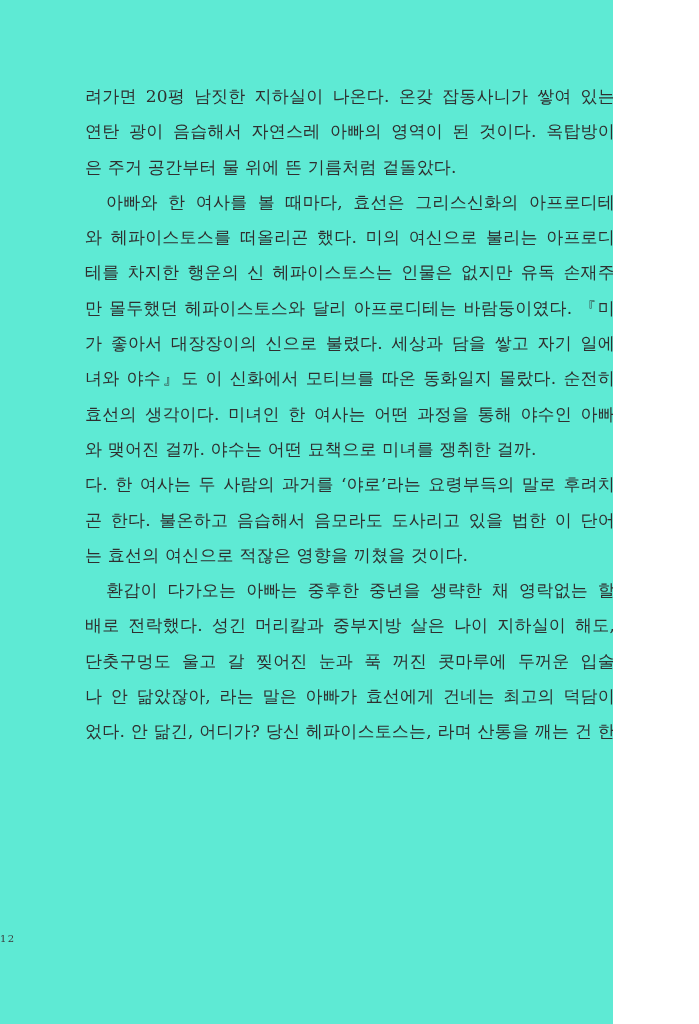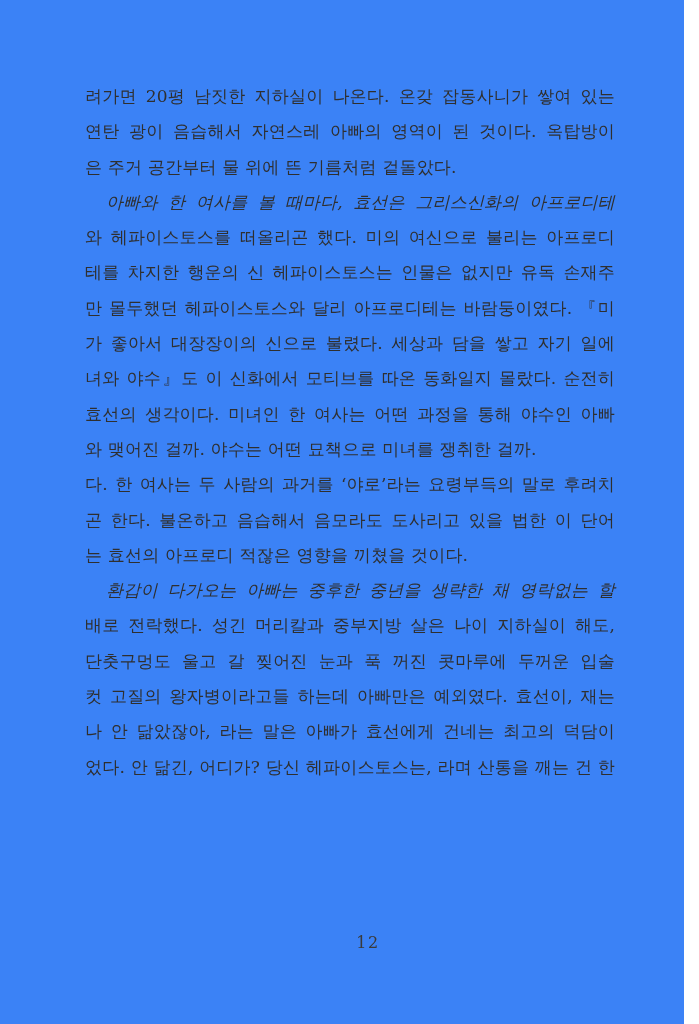--- a/index.html
+++ b/index.html
@@ -4,23 +4,23 @@
 <style>
   * { margin: 0; padding: 0; box-sizing: border-box; }
   html, body {
     width: 699px;
     height: 1024px;
     background: #ffffff;
     font-family: "DejaVu Serif", "Liberation Serif", serif;
   }
   .book-page {
     position: relative;
-    width: 684px;
+    width: 613px;
     height: 1024px;
-    background: #3b82f6;
+    background: #5eead4;
     overflow: hidden;
   }
   .text-block {
     position: absolute;
     left: 85px;
     top: 79px;
     width: 530px;
     color: #2f2f2f;
   }
   .paragraph { margin: 0; }
@@ -32,32 +32,29 @@
     text-align-last: justify;
     white-space: normal;
     height: 35.3px;
     overflow: visible;
   }
   .line.end {
     text-align-last: left;
   }
   .line.indent {
     text-indent: 21px;
-    font-style: italic;
   }
   .page-number {
     position: absolute;
     top: 933px;
     left: 0;
     width: 648px;
-    text-align: center;
-    font-size: 16px;
+    font-size: 10px;
     letter-spacing: 1.5px;
     color: #3a3a3a;
-    margin-left: 44px;
   }
 </style>
 </head>
 <body>
 
 <div class="book-page">
 
   <div class="text-block">
 
     <div class="paragraph">
@@ -73,28 +70,27 @@
       <div class="line">만 몰두했던 헤파이스토스와 달리 아프로디테는 바람둥이였다. 『미</div>
       <div class="line">가 좋아서 대장장이의 신으로 불렸다. 세상과 담을 쌓고 자기 일에</div>
       <div class="line">녀와 야수』도 이 신화에서 모티브를 따온 동화일지 몰랐다. 순전히</div>
       <div class="line">효선의 생각이다. 미녀인 한 여사는 어떤 과정을 통해 야수인 아빠</div>
       <div class="line end">와 맺어진 걸까. 야수는 어떤 묘책으로 미녀를 쟁취한 걸까.</div>
     </div>
 
     <div class="paragraph">
       <div class="line">다. 한 여사는 두 사람의 과거를 ‘야로’라는 요령부득의 말로 후려치</div>
       <div class="line">곤 한다. 불온하고 음습해서 음모라도 도사리고 있을 법한 이 단어</div>
-      <div class="line end">는 효선의 아프로디 적잖은 영향을 끼쳤을 것이다.</div>
+      <div class="line end">는 효선의 여신으로 적잖은 영향을 끼쳤을 것이다.</div>
     </div>
 
     <div class="paragraph">
       <div class="line indent">환갑이 다가오는 아빠는 중후한 중년을 생략한 채 영락없는 할</div>
       <div class="line">배로 전락했다. 성긴 머리칼과 중부지방 살은 나이 지하실이 해도,</div>
       <div class="line">단춧구멍도 울고 갈 찢어진 눈과 푹 꺼진 콧마루에 두꺼운 입술</div>
-      <div class="line">컷 고질의 왕자병이라고들 하는데 아빠만은 예외였다. 효선이, 재는</div>
       <div class="line">나 안 닮았잖아, 라는 말은 아빠가 효선에게 건네는 최고의 덕담이</div>
       <div class="line">었다. 안 닮긴, 어디가? 당신 헤파이스토스는, 라며 산통을 깨는 건 한</div>
     </div>
 
   </div>
 
   <div class="page-number">12</div>
 
 </div>
 

